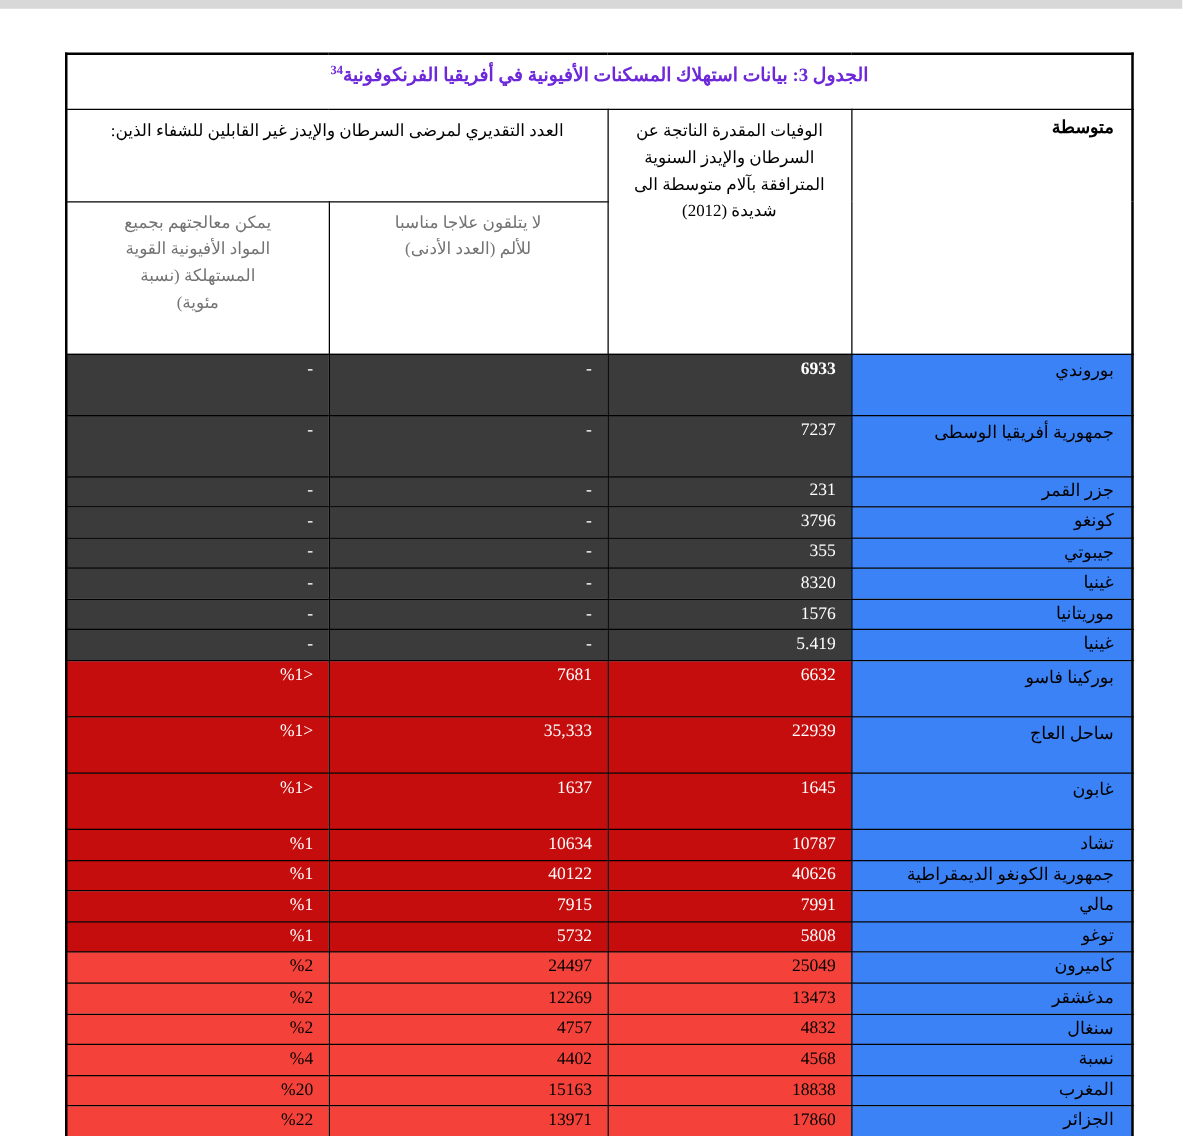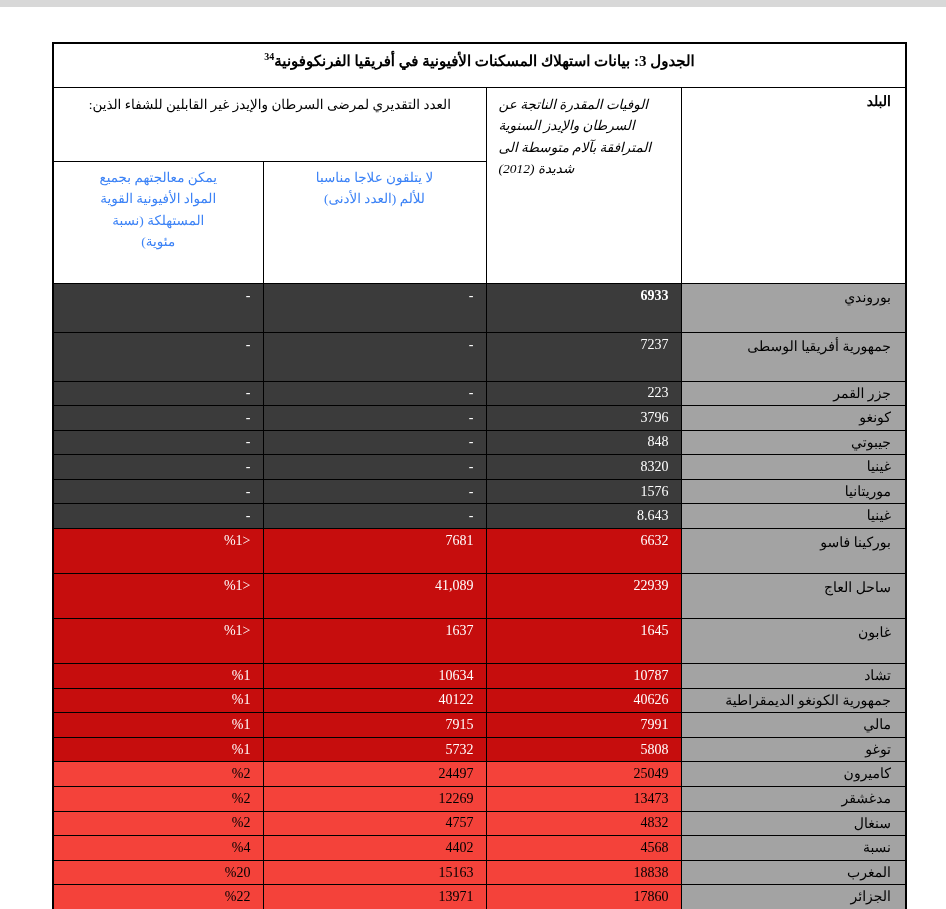--- a/index.html
+++ b/index.html
@@ -38,65 +38,64 @@
     border: 1px solid #000;
     box-sizing: border-box;
   }
   .title-cell {
     height: 44px;
     text-align: center;
     vertical-align: top;
     font-weight: bold;
     font-size: 15px;
     padding-top: 7px;
-    color: #000000;
+    color: #6d28d9;
   }
   .title-cell sup { font-size: 10px; }
   .h-country {
     font-weight: bold;
     text-align: right;
     vertical-align: top;
     padding: 5px 14px 0 4px;
     font-size: 14px;
     color: #000;
   }
   .h-deaths {
-    text-align: left;
+    text-align: center;
     vertical-align: top;
     padding: 6px 12px 0 12px;
     font-size: 13.5px;
     font-weight: normal;
     line-height: 1.6;
     color: #000;
-    font-style: italic;
   }
   .h-group {
     height: 74px;
     text-align: center;
     vertical-align: top;
     padding: 6px 30px 0 30px;
     font-size: 13.5px;
     font-weight: normal;
     line-height: 1.6;
     color: #000000;
   }
   .h-sub {
     height: 122px;
     text-align: center;
     vertical-align: top;
     padding: 5px 44px 0 44px;
     font-size: 13.5px;
     font-weight: normal;
     line-height: 1.6;
-    color: #3b82f6;
+    color: #737373;
   }
   .h-sub-untreated { padding: 5px 52px 16px 52px; margin-left: 30px; }
 
   td.cell-country {
-    background: #a3a3a3;
+    background: #3b82f6;
     color: #000;
     text-align: right;
     font-size: 14px;
     padding: 2px 14px 2px 6px;
     line-height: 1.4;
   }
   td.data {
     text-align: right;
     font-size: 14px;
     padding: 2px 12px 2px 6px;
@@ -132,21 +131,21 @@
       <col class="c-untreated">
       <col class="c-treatable">
     </colgroup>
     <thead>
       <tr>
         <td class="title-cell" colspan="4">
           <span>الجدول 3: بيانات استهلاك المسكنات الأفيونية في أفريقيا الفرنكوفونية</span><sup>34</sup>
         </td>
       </tr>
       <tr>
-        <th class="h-country" rowspan="2">البلد</th>
+        <th class="h-country" rowspan="2">متوسطة</th>
         <th class="h-deaths" rowspan="2">الوفيات المقدرة الناتجة عن السرطان والإيدز السنوية المترافقة بآلام متوسطة الى شديدة (2012)</th>
         <th class="h-group" colspan="2">العدد التقديري لمرضى السرطان والإيدز غير القابلين للشفاء الذين:</th>
       </tr>
       <tr>
         <th class="h-sub h-sub-untreated">لا يتلقون علاجا مناسبا للألم (العدد الأدنى)</th>
         <th class="h-sub">يمكن معالجتهم بجميع المواد الأفيونية القوية المستهلكة (نسبة مئوية)</th>
       </tr>
     </thead>
     <tbody>
         <tr class="band-dark tall">
@@ -156,64 +155,64 @@
           <td class="data"><span class="ltr">-</span></td>
         </tr>
         <tr class="band-dark tall">
           <td class="cell-country"><span>جمهورية أفريقيا الوسطى</span></td>
           <td class="data"><span class="ltr">7237</span></td>
           <td class="data"><span class="ltr">-</span></td>
           <td class="data"><span class="ltr">-</span></td>
         </tr>
         <tr class="band-dark">
           <td class="cell-country"><span>جزر القمر</span></td>
-          <td class="data"><span class="ltr">223</span></td>
+          <td class="data"><span class="ltr">231</span></td>
           <td class="data"><span class="ltr">-</span></td>
           <td class="data"><span class="ltr">-</span></td>
         </tr>
         <tr class="band-dark">
           <td class="cell-country"><span>كونغو</span></td>
           <td class="data"><span class="ltr">3796</span></td>
           <td class="data"><span class="ltr">-</span></td>
           <td class="data"><span class="ltr">-</span></td>
         </tr>
         <tr class="band-dark">
           <td class="cell-country"><span>جيبوتي</span></td>
-          <td class="data"><span class="ltr">848</span></td>
+          <td class="data"><span class="ltr">355</span></td>
           <td class="data"><span class="ltr">-</span></td>
           <td class="data"><span class="ltr">-</span></td>
         </tr>
         <tr class="band-dark">
           <td class="cell-country"><span>غينيا</span></td>
           <td class="data"><span class="ltr">8320</span></td>
           <td class="data"><span class="ltr">-</span></td>
           <td class="data"><span class="ltr">-</span></td>
         </tr>
         <tr class="band-dark">
           <td class="cell-country"><span>موريتانيا</span></td>
           <td class="data"><span class="ltr">1576</span></td>
           <td class="data"><span class="ltr">-</span></td>
           <td class="data"><span class="ltr">-</span></td>
         </tr>
         <tr class="band-dark">
           <td class="cell-country"><span>غينيا</span></td>
-          <td class="data"><span class="ltr">8.643</span></td>
+          <td class="data"><span class="ltr">5.419</span></td>
           <td class="data"><span class="ltr">-</span></td>
           <td class="data"><span class="ltr">-</span></td>
         </tr>
         <tr class="band-red tall">
           <td class="cell-country"><span>بوركينا فاسو</span></td>
           <td class="data"><span class="ltr">6632</span></td>
           <td class="data"><span class="ltr">7681</span></td>
           <td class="data"><span class="ltr">%1&gt;</span></td>
         </tr>
         <tr class="band-red tall">
           <td class="cell-country"><span>ساحل العاج</span></td>
           <td class="data"><span class="ltr">22939</span></td>
-          <td class="data"><span class="ltr">41,089</span></td>
+          <td class="data"><span class="ltr">35,333</span></td>
           <td class="data"><span class="ltr">%1&gt;</span></td>
         </tr>
         <tr class="band-red tall">
           <td class="cell-country"><span>غابون</span></td>
           <td class="data"><span class="ltr">1645</span></td>
           <td class="data"><span class="ltr">1637</span></td>
           <td class="data"><span class="ltr">%1&gt;</span></td>
         </tr>
         <tr class="band-red">
           <td class="cell-country"><span>تشاد</span></td>

